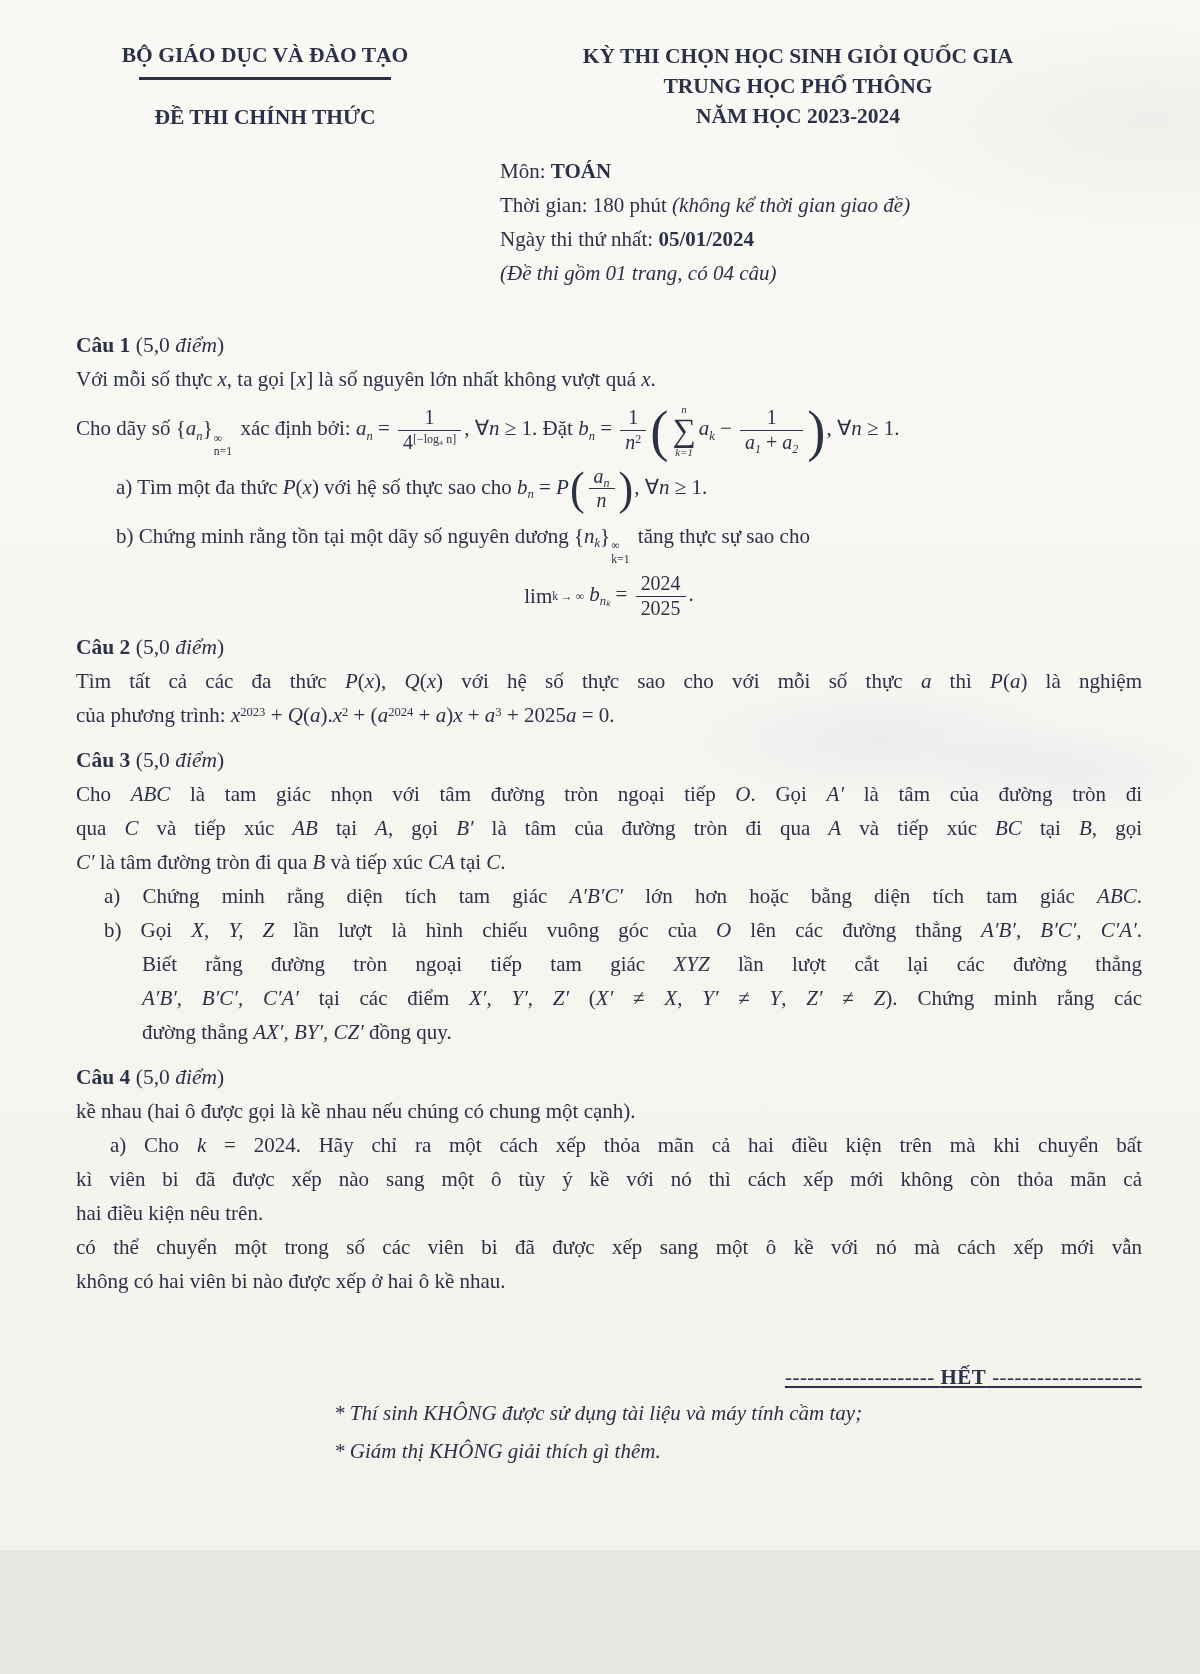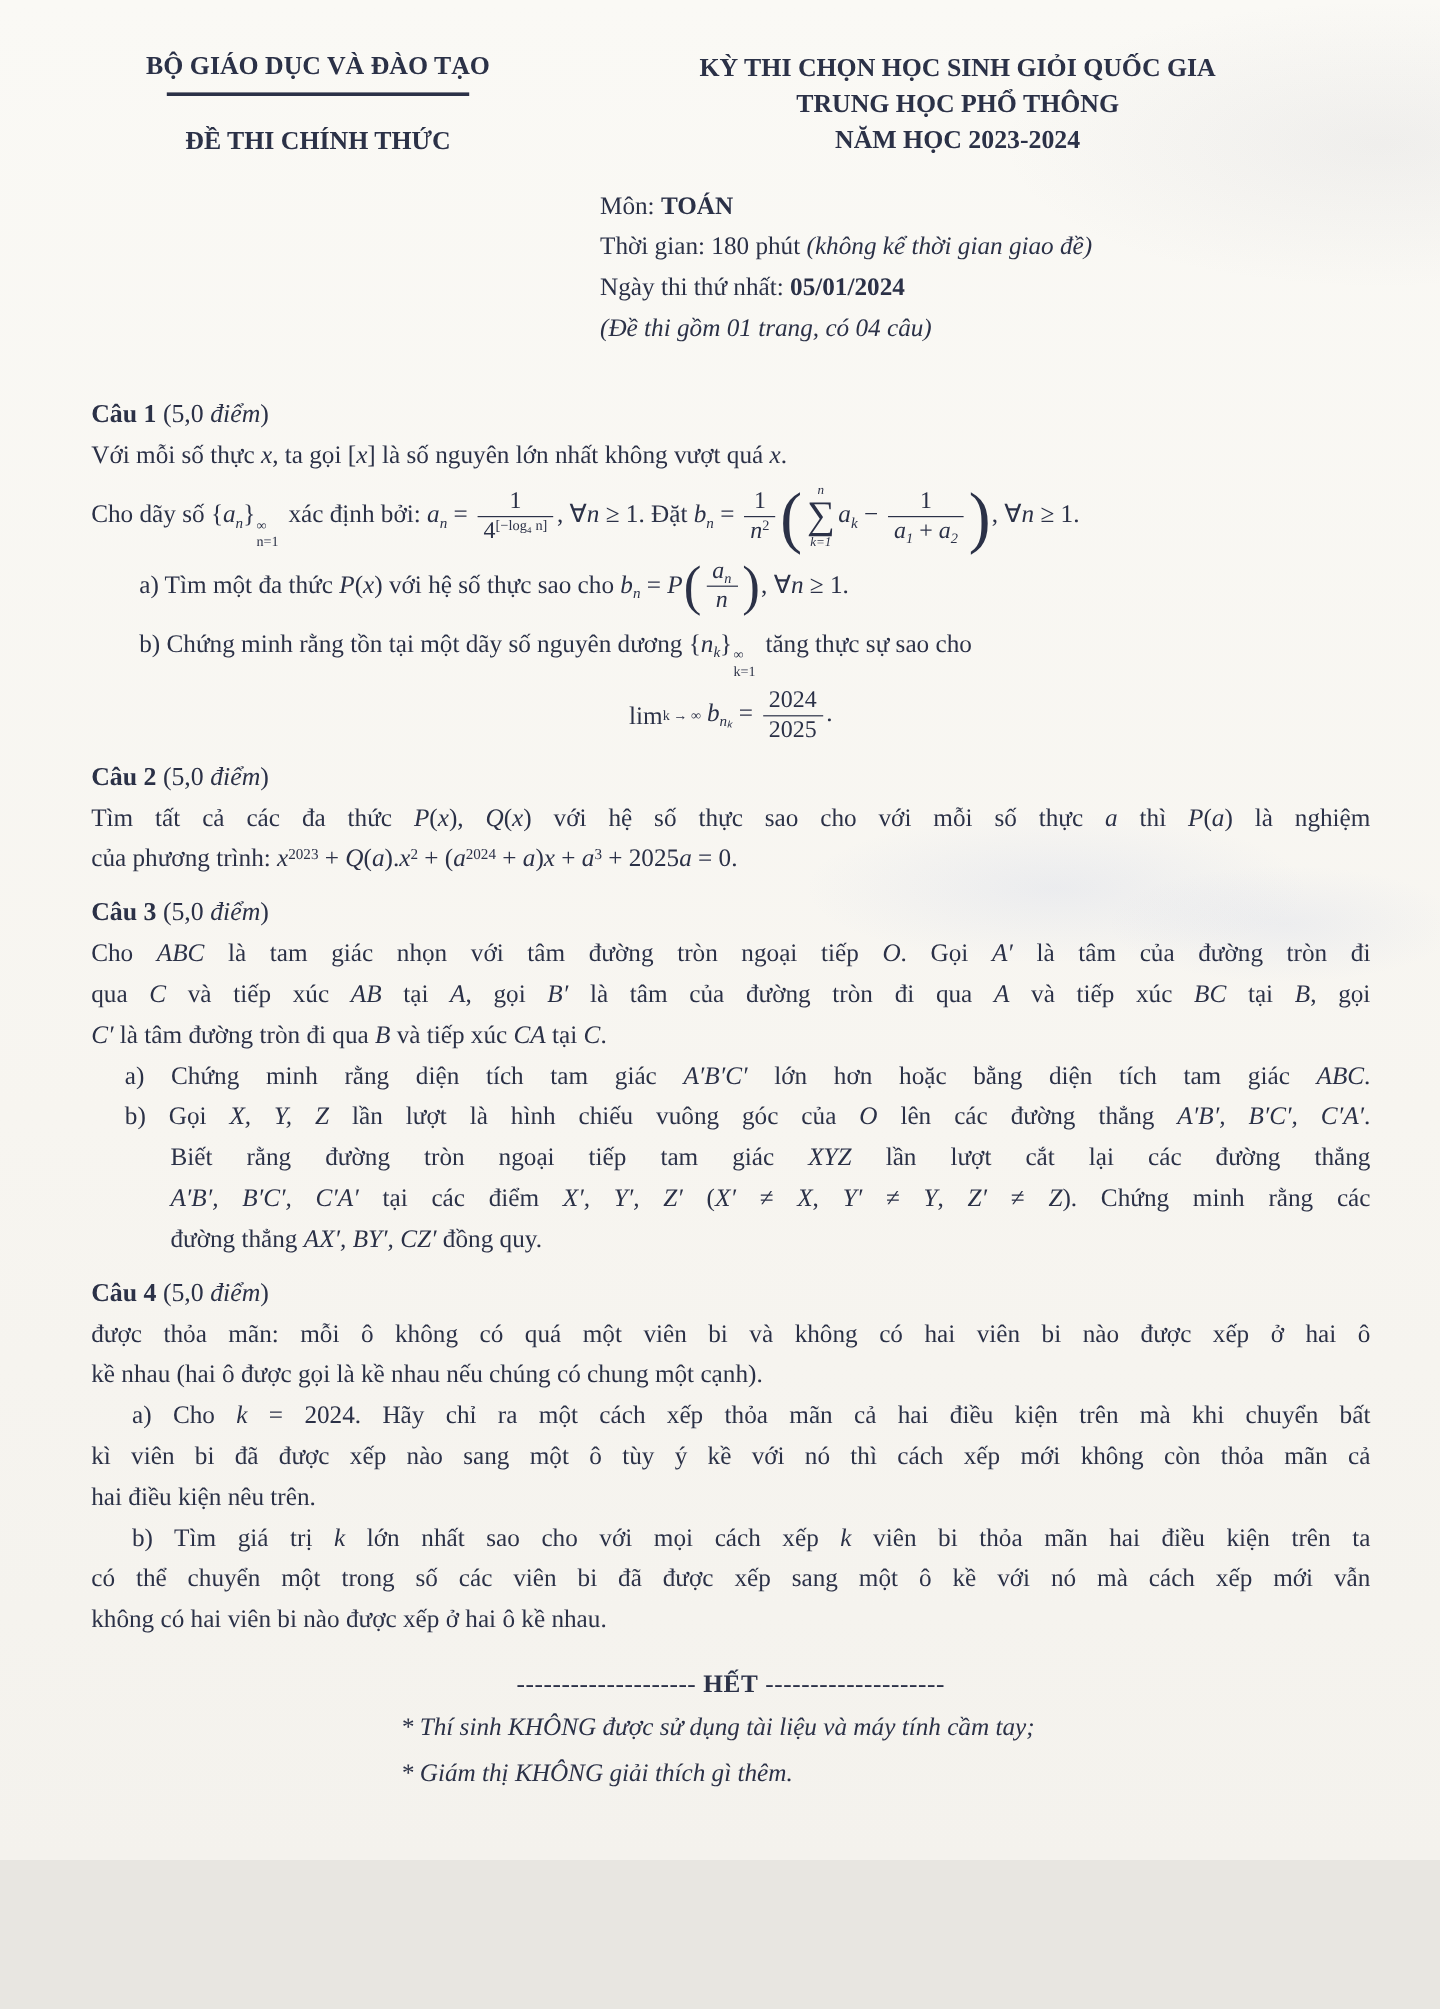--- a/index.html
+++ b/index.html
@@ -50,21 +50,21 @@
   .sum{display:inline-flex;flex-direction:column;align-items:center;vertical-align:middle;line-height:1;margin:0 3px;}
   .sum-top{font-size:0.52em;font-style:italic;line-height:1.1;}
   .sigma{font-size:1.55em;line-height:0.95;}
   .sum-bot{font-size:0.52em;font-style:italic;line-height:1.1;}
   .lim{display:inline-flex;flex-direction:row;align-items:center;vertical-align:middle;line-height:1.05;margin-right:5px;}
   .lim-top{line-height:1;}
   .lim-bot{font-size:0.56em;line-height:1.15;}
   .stack{display:inline-flex;flex-direction:column;align-items:flex-start;font-size:0.56em;line-height:1.15;vertical-align:-0.55em;margin:0 3px 0 1px;}
   .bigparen{display:inline-block;vertical-align:middle;font-weight:400;line-height:0.8;transform:scaleY(1.05);margin:0 1px;}
   
-  .het{text-align:center;margin-top:20px;letter-spacing:0.5px;}
+  .het{text-align:right;margin-top:62px;letter-spacing:0.5px;text-decoration:underline;}
   .fnote{margin-left:258px;font-style:italic;line-height:38px;}
 </style>
 </head>
 <body>
 
 <div class="page">
 
   <div class="header">
     <div class="h-left">
       <div class="h-org">BỘ GIÁO DỤC VÀ ĐÀO TẠO</div>
@@ -120,26 +120,24 @@
     <div class="line"><span class="seg-i">C′</span><span class="seg-r"> là tâm đường tròn đi qua </span><span class="seg-i">B</span><span class="seg-r"> và tiếp xúc </span><span class="seg-i">CA</span><span class="seg-r"> tại </span><span class="seg-i">C</span><span class="seg-r">.</span></div>
     <div class="line ind-q3 just"><span class="seg-r">a) Chứng minh rằng diện tích tam giác </span><span class="seg-i">A′B′C′</span><span class="seg-r"> lớn hơn hoặc bằng diện tích tam giác </span><span class="seg-i">ABC</span><span class="seg-r">.</span></div>
     <div class="line ind-q3 just"><span class="seg-r">b) Gọi </span><span class="seg-i">X, Y, Z</span><span class="seg-r"> lần lượt là hình chiếu vuông góc của </span><span class="seg-i">O</span><span class="seg-r"> lên các đường thẳng </span><span class="seg-i">A′B′, B′C′, C′A′</span><span class="seg-r">.</span></div>
     <div class="line ind-q3c just"><span class="seg-r">Biết rằng đường tròn ngoại tiếp tam giác </span><span class="seg-i">XYZ</span><span class="seg-r"> lần lượt cắt lại các đường thẳng</span></div>
     <div class="line ind-q3c just"><span class="seg-i">A′B′, B′C′, C′A′</span><span class="seg-r"> tại các điểm </span><span class="seg-i">X′, Y′, Z′</span><span class="seg-r"> (</span><span class="seg-i">X′</span><span class="seg-r"> ≠ </span><span class="seg-i">X</span><span class="seg-r">, </span><span class="seg-i">Y′</span><span class="seg-r"> ≠ </span><span class="seg-i">Y</span><span class="seg-r">, </span><span class="seg-i">Z′</span><span class="seg-r"> ≠ </span><span class="seg-i">Z</span><span class="seg-r">). Chứng minh rằng các</span></div>
     <div class="line ind-q3c"><span class="seg-r">đường thẳng </span><span class="seg-i">AX′, BY′, CZ′</span><span class="seg-r"> đồng quy.</span></div>
   </div>
 
   <div>
     <div class="line qheading"><span class="seg-b">Câu 4</span><span class="seg-r"> (5,0 </span><span class="seg-i">điểm</span><span class="seg-r">)</span></div>
-    <div class="line just"><span class="seg-r">được thỏa mãn: mỗi ô không có quá một viên bi và không có hai viên bi nào được xếp ở hai ô</span></div>
     <div class="line"><span class="seg-r">kề nhau (hai ô được gọi là kề nhau nếu chúng có chung một cạnh).</span></div>
     <div class="line ind-q4 just"><span class="seg-r">a) Cho </span><span class="seg-i">k</span><span class="seg-r"> = 2024. Hãy chỉ ra một cách xếp thỏa mãn cả hai điều kiện trên mà khi chuyển bất</span></div>
     <div class="line just"><span class="seg-r">kì viên bi đã được xếp nào sang một ô tùy ý kề với nó thì cách xếp mới không còn thỏa mãn cả</span></div>
     <div class="line"><span class="seg-r">hai điều kiện nêu trên.</span></div>
-    <div class="line ind-q4 just"><span class="seg-r">b) Tìm giá trị </span><span class="seg-i">k</span><span class="seg-r"> lớn nhất sao cho với mọi cách xếp </span><span class="seg-i">k</span><span class="seg-r"> viên bi thỏa mãn hai điều kiện trên ta</span></div>
     <div class="line just"><span class="seg-r">có thể chuyển một trong số các viên bi đã được xếp sang một ô kề với nó mà cách xếp mới vẫn</span></div>
     <div class="line"><span class="seg-r">không có hai viên bi nào được xếp ở hai ô kề nhau.</span></div>
   </div>
 
   <div>
     <div class="line het"><span class="seg-r">-------------------- </span><span class="seg-b">HẾT</span><span class="seg-r"> --------------------</span></div>
     <div class="line fnote"><span class="seg-i">* Thí sinh KHÔNG được sử dụng tài liệu và máy tính cầm tay;</span></div>
     <div class="line fnote"><span class="seg-i">* Giám thị KHÔNG giải thích gì thêm.</span></div>
   </div>
 

